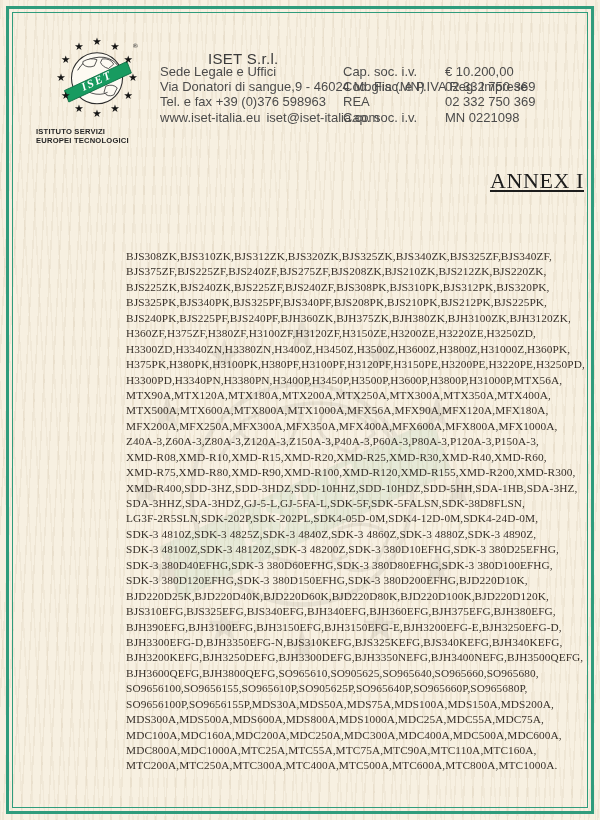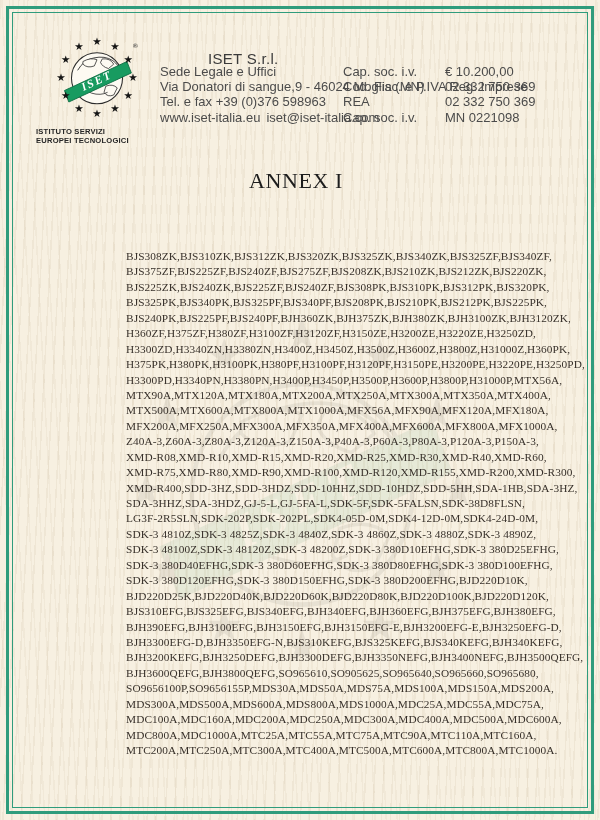--- a/index.html
+++ b/index.html
@@ -25,22 +25,22 @@
     position:absolute;left:160px;top:50px;font-size:15px;color:#3a3a3a;letter-spacing:.3px;margin-left:48px;
   }
   .info-grid{
     position:absolute;left:160px;top:64px;
     display:grid;grid-template-columns:183px 102px auto;grid-auto-rows:15.2px;
     font-size:13px;color:#4b4b4b;
   }
   .info-grid .cell{white-space:nowrap;}
   .email{ color:#4b4b4b;margin-left:6px;cursor:pointer;}
   .annex-title{
-    position:absolute;top:168px;left:0;right:8px;text-align:center;
-    font-family:"Liberation Serif",serif;font-size:22px;color:#1d1d1d;letter-spacing:.6px;
+    position:absolute;top:168px;left:0;right:16px;text-align:right;
+    font-family:"Liberation Serif",serif;font-size:22px;color:#1d1d1d;letter-spacing:.6px;text-decoration:underline;
   }
   .code-list{
     position:absolute;left:126px;top:206px;width:386px;
     font-family:"Liberation Serif",serif;font-size:11.3px;color:#37302a;margin-top:43px;
   }
   .code-line{height:15.45px;line-height:15.45px;white-space:nowrap;letter-spacing:.1px;}
 </style>
 </head>
 <body>
 
@@ -146,20 +146,21 @@
       <div class="code-line">SDK-3 4810Z,SDK-3 4825Z,SDK-3 4840Z,SDK-3 4860Z,SDK-3 4880Z,SDK-3 4890Z,</div>
       <div class="code-line">SDK-3 48100Z,SDK-3 48120Z,SDK-3 48200Z,SDK-3 380D10EFHG,SDK-3 380D25EFHG,</div>
       <div class="code-line">SDK-3 380D40EFHG,SDK-3 380D60EFHG,SDK-3 380D80EFHG,SDK-3 380D100EFHG,</div>
       <div class="code-line">SDK-3 380D120EFHG,SDK-3 380D150EFHG,SDK-3 380D200EFHG,BJD220D10K,</div>
       <div class="code-line">BJD220D25K,BJD220D40K,BJD220D60K,BJD220D80K,BJD220D100K,BJD220D120K,</div>
       <div class="code-line">BJS310EFG,BJS325EFG,BJS340EFG,BJH340EFG,BJH360EFG,BJH375EFG,BJH380EFG,</div>
       <div class="code-line">BJH390EFG,BJH3100EFG,BJH3150EFG,BJH3150EFG-E,BJH3200EFG-E,BJH3250EFG-D,</div>
       <div class="code-line">BJH3300EFG-D,BJH3350EFG-N,BJS310KEFG,BJS325KEFG,BJS340KEFG,BJH340KEFG,</div>
       <div class="code-line">BJH3200KEFG,BJH3250DEFG,BJH3300DEFG,BJH3350NEFG,BJH3400NEFG,BJH3500QEFG,</div>
       <div class="code-line">BJH3600QEFG,BJH3800QEFG,SO965610,SO905625,SO965640,SO965660,SO965680,</div>
+      <div class="code-line">SO9656100,SO9656155,SO965610P,SO905625P,SO965640P,SO965660P,SO965680P,</div>
       <div class="code-line">SO9656100P,SO9656155P,MDS30A,MDS50A,MDS75A,MDS100A,MDS150A,MDS200A,</div>
       <div class="code-line">MDS300A,MDS500A,MDS600A,MDS800A,MDS1000A,MDC25A,MDC55A,MDC75A,</div>
       <div class="code-line">MDC100A,MDC160A,MDC200A,MDC250A,MDC300A,MDC400A,MDC500A,MDC600A,</div>
       <div class="code-line">MDC800A,MDC1000A,MTC25A,MTC55A,MTC75A,MTC90A,MTC110A,MTC160A,</div>
       <div class="code-line">MTC200A,MTC250A,MTC300A,MTC400A,MTC500A,MTC600A,MTC800A,MTC1000A.</div>
     </div>
 
 </div>
 
 </body></html>

